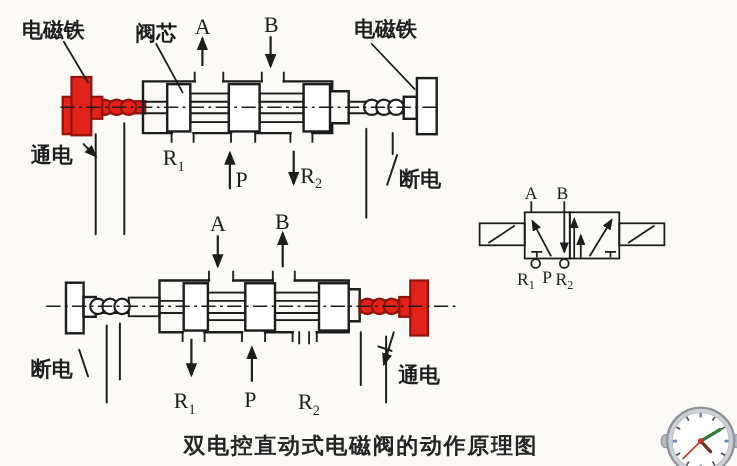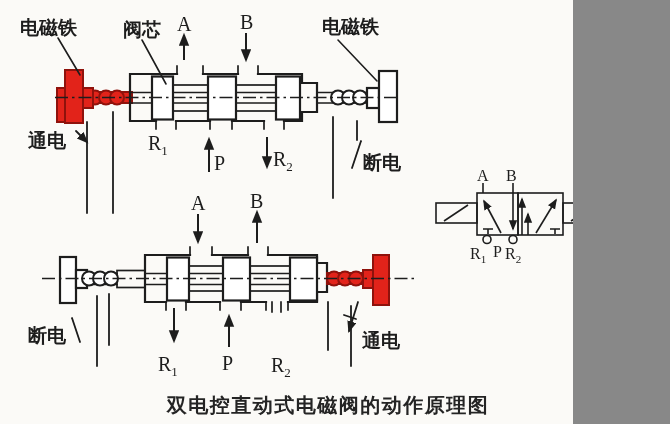--- a/index.html
+++ b/index.html
@@ -1,17 +1,17 @@
 <!DOCTYPE html>
 <html><head>
 <meta charset="utf-8">
 <style>
   html,body{margin:0;padding:0;}
   body{background:#888;}
-  .page{position:relative;width:573px;height:424px;background:#fbfaf7;overflow:hidden;
+  .page{position:relative;width:670px;height:424px;background:#fbfaf7;overflow:hidden;
         font-family:"Liberation Serif","DejaVu Serif",serif;}
   svg{display:block;}
   .ln{stroke:#1d1d1d;fill:none;stroke-width:2.2;stroke-linecap:square;stroke-linejoin:miter;}
   .ln15{stroke:#1d1d1d;fill:none;stroke-width:1.7;stroke-linecap:square;}
   .cl{stroke:#1d1d1d;fill:none;stroke-width:1.4;stroke-dasharray:13 4 2.5 4;}
   .wire{stroke:#1d1d1d;fill:none;stroke-width:1.8;stroke-linecap:round;}
   .ld{stroke:#1d1d1d;fill:none;stroke-width:1.6;stroke-linecap:round;}
   .arrow{stroke:#1d1d1d;fill:none;stroke-width:2;}
   .sym{stroke:#1d1d1d;fill:none;stroke-width:1.6;}
   .wfill{fill:#ffffff;}

